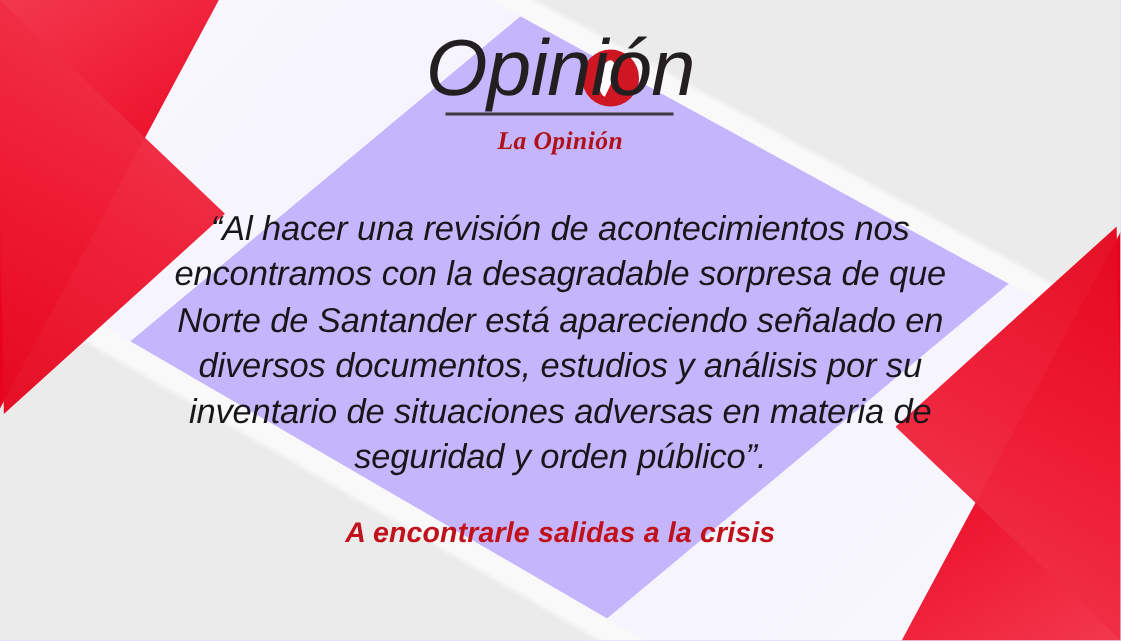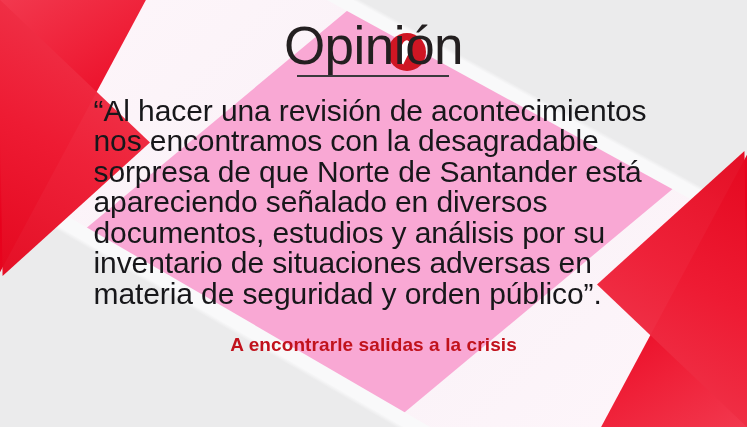--- a/index.html
+++ b/index.html
@@ -5,22 +5,23 @@
   html, body {
     margin: 0;
     padding: 0;
     background: #ffffff;
   }
   #card {
     position: relative;
     width: 747px;
     height: 427px;
     overflow: hidden;
-    background: #f9a8d4;
-    font-family: "Liberation Sans", sans-serif;
+    background: #c4b5fd;
+    font-family: "Liberation Sans", sans-serif;
+    font-style: italic;
   }
 
   
   .facet {
     position: absolute;
     pointer-events: none;
   }
   .facet-tr {
     top: 0; right: 0;
     width: 420px; height: 230px;
@@ -154,24 +155,25 @@
     font-family: "Liberation Serif", serif;
     font-weight: bold;
     font-size: 17px;
     color: #b01116;
     letter-spacing: .3px;
     margin-top: 7px;
   }
 
   
   .quote {
-    margin-top: 19px;
+    margin-top: 33px;
     width: 560px;
-    font-family: "Liberation Sans", sans-serif;
-    font-size: 30px;
+    text-align: center;
+    font-family: "Liberation Sans", sans-serif;
+    font-size: 23px;
     font-weight: 400;
     line-height: 30.5px;
     color: #17171a;
     letter-spacing: -0.1px;
   }
 
   
   .headline {
     margin-top: 25px;
     font-family: "Liberation Sans", sans-serif;
@@ -199,20 +201,21 @@
 
   <div class="content">
 
     <div class="logo-block">
       <div class="wordmark">
         <span class="logo-dot"></span>
         <span class="logo-comma"></span>
         <span class="seg">Opini</span><span class="oacc">ó</span><span class="seg">n</span>
       </div>
       <div class="logo-rule"></div>
+      <div class="logo-sub">La Opinión</div>
     </div>
 
     <div class="quote">“Al hacer una revisión de acontecimientos nos encontramos con la desagradable sorpresa de que Norte de Santander está apareciendo señalado en diversos documentos, estudios y análisis por su inventario de situaciones adversas en materia de seguridad y orden público”.</div>
 
     <div class="headline">A encontrarle salidas a la crisis</div>
 
   </div>
 </div>
 
 </body></html>

